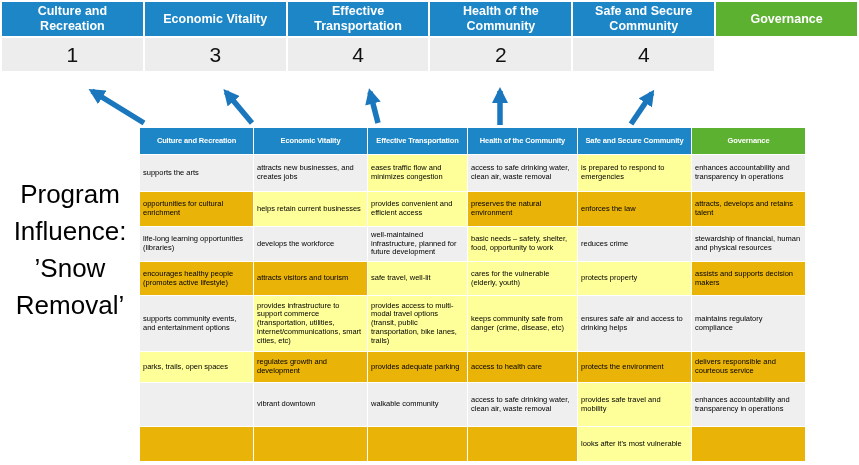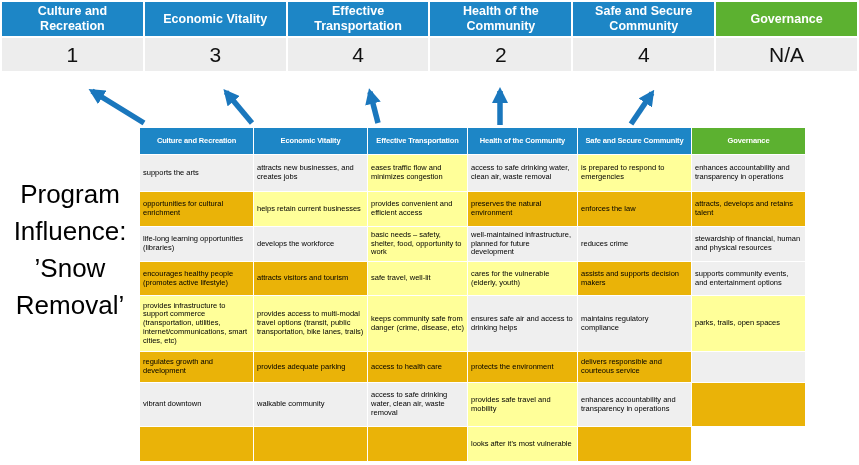--- a/index.html
+++ b/index.html
@@ -77,21 +77,20 @@
       <div class="cat-box">Safe and Secure Community</div>
       <div class="cat-box green">Governance</div>
     </div>
 
   <div class="score-strip">
       <div class="score-cell">1</div>
       <div class="score-cell">3</div>
       <div class="score-cell">4</div>
       <div class="score-cell">2</div>
       <div class="score-cell">4</div>
-      <div class="score-cell">N/A</div>
     </div>
 
   <svg class="arrows-svg" viewBox="0 0 859 465">
     <defs>
       <marker id="ah" markerUnits="userSpaceOnUse" markerWidth="16" markerHeight="16" refX="12" refY="8" orient="auto">
         <path class="head" d="M0,0 L16,8 L0,16 Z"></path>
       </marker>
     </defs>
     <g>
         <line x1="144" y1="123" x2="92" y2="91" marker-end="url(#ah)"></line>
@@ -126,28 +125,29 @@
       <div class="cell odd hl">is prepared to respond to emergencies</div>
       <div class="cell odd">enhances accountability and transparency in operations</div>
       <div class="cell even">opportunities for cultural enrichment</div>
       <div class="cell even hl">helps retain current businesses</div>
       <div class="cell even hl">provides convenient and efficient access</div>
       <div class="cell even">preserves the natural environment</div>
       <div class="cell even">enforces the law</div>
       <div class="cell even">attracts, develops and retains talent</div>
       <div class="cell odd">life-long learning opportunities (libraries)</div>
       <div class="cell odd">develops the workforce</div>
+      <div class="cell odd">well-maintained infrastructure, planned for future development</div>
       <div class="cell odd hl">basic needs – safety, shelter, food, opportunity to work</div>
-      <div class="cell odd">well-maintained infrastructure, planned for future development</div>
       <div class="cell odd">reduces crime</div>
       <div class="cell odd">stewardship of financial, human and physical resources</div>
       <div class="cell even">encourages healthy people (promotes active lifestyle)</div>
       <div class="cell even">attracts visitors and tourism</div>
       <div class="cell even hl">safe travel, well-lit</div>
       <div class="cell even hl">cares for the vulnerable (elderly, youth)</div>
+      <div class="cell even hl">protects property</div>
       <div class="cell even">assists and supports decision makers</div>
       <div class="cell odd">supports community events, and entertainment options</div>
       <div class="cell odd hl">provides infrastructure to support commerce (transportation, utilities, internet/communications, smart cities, etc)</div>
       <div class="cell odd hl">provides access to multi-modal travel options (transit, public transportation, bike lanes, trails)</div>
       <div class="cell odd hl">keeps community safe from danger (crime, disease, etc)</div>
       <div class="cell odd">ensures safe air and access to drinking helps</div>
       <div class="cell odd">maintains regulatory compliance</div>
       <div class="cell even hl">parks, trails, open spaces</div>
       <div class="cell even">regulates growth and development</div>
       <div class="cell even">provides adequate parking</div>

